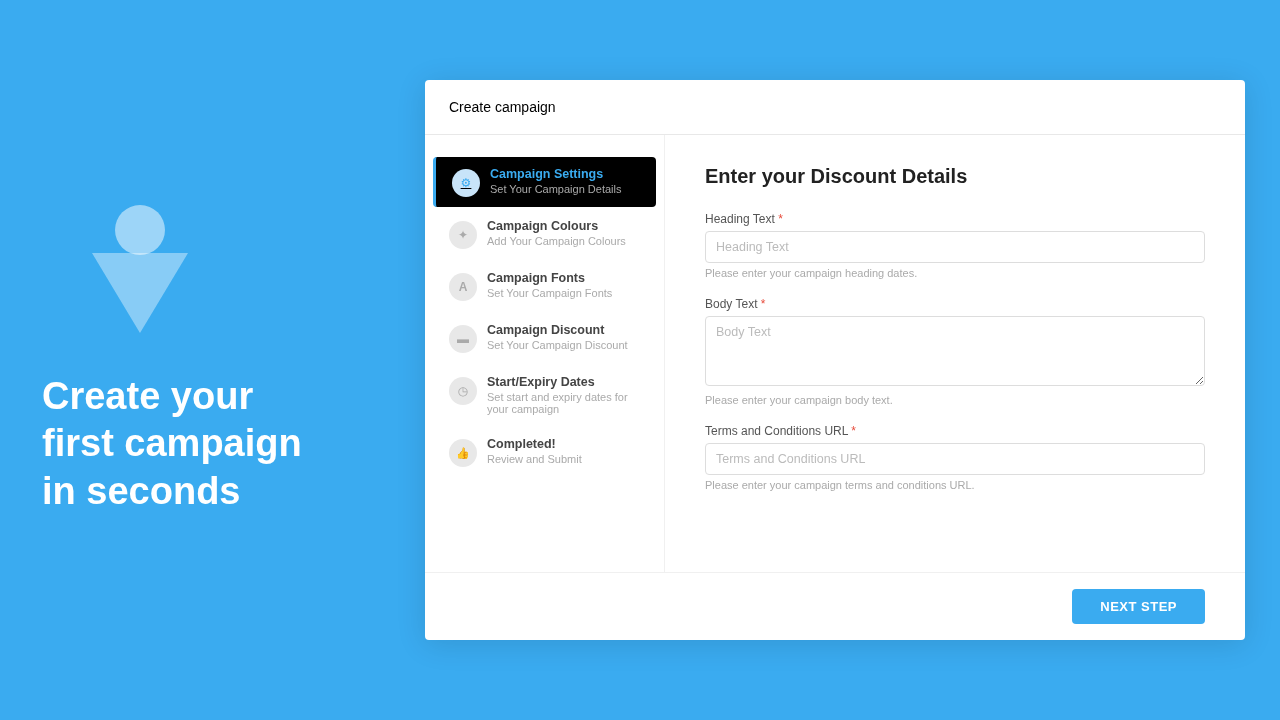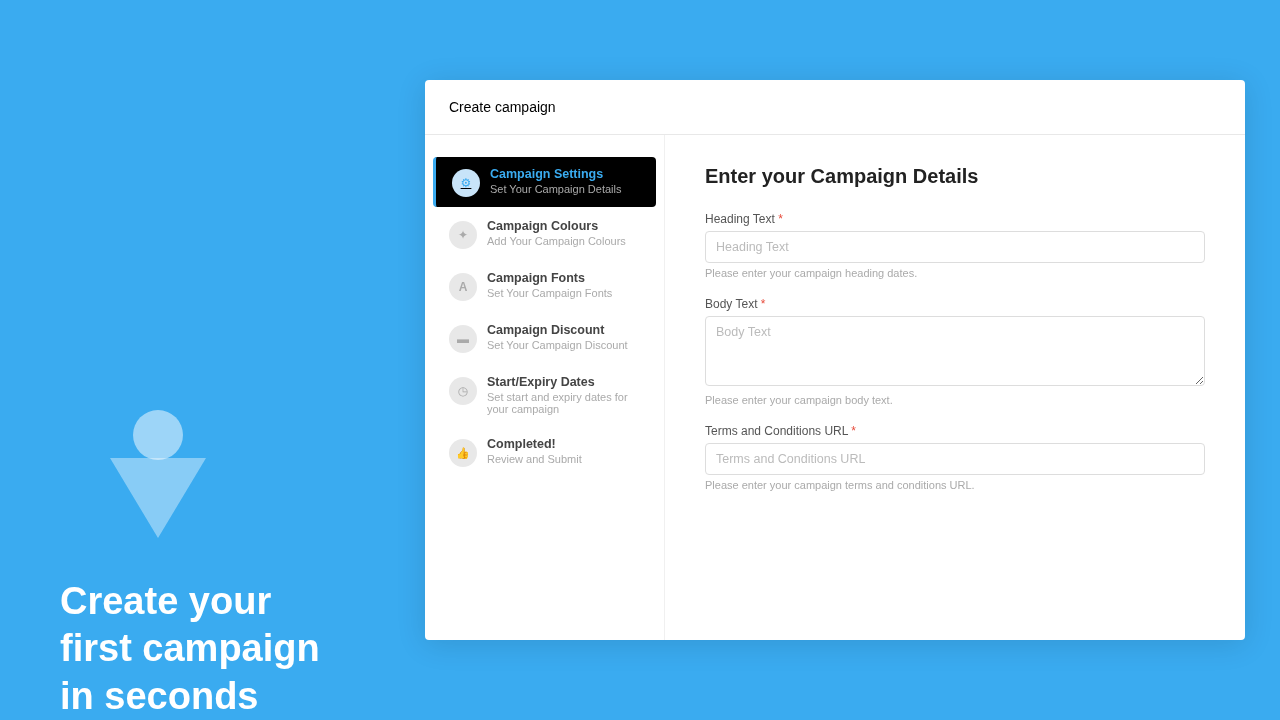--- a/index.html
+++ b/index.html
@@ -18,22 +18,22 @@
     
     .left-panel {
       position: absolute;
       left: 0;
       top: 0;
       width: 420px;
       height: 720px;
       display: flex;
       flex-direction: column;
       align-items: flex-start;
-      justify-content: flex-end;
-      padding-left: 60px;
+      justify-content: center;
+      padding-left: 42px;
     }
 
     .logo-icon {
       margin-bottom: 20px;
       display: flex;
       flex-direction: column;
       align-items: center;
       margin-left: 50px;
       margin-bottom: 40px;
     }
@@ -320,21 +320,21 @@
           </div>
         <div class="step-text">
           <span class="step-name">Completed!</span>
           <span class="step-desc">Review and Submit</span>
         </div>
       </div>
 
     </div>
 
     <div class="form-area">
-      <h2 class="form-heading">Enter your Campaign Details</h2>
+      <h2 class="form-heading">Enter your Discount Details</h2>
 
 
       <div class="form-group">
         <label class="form-label">
           Heading Text <span class="required-star">*</span>
         </label>
         <input class="form-input" type="text" placeholder="Heading Text" style="">
         <div class="form-hint">Please enter your campaign heading dates.</div>
       </div>
 
@@ -349,13 +349,16 @@
       <div class="form-group">
         <label class="form-label">
           Terms and Conditions URL <span class="required-star">*</span>
         </label>
         <input class="form-input" type="text" placeholder="Terms and Conditions URL" style="">
         <div class="form-hint">Please enter your campaign terms and conditions URL.</div>
       </div>
     </div>
   </div>
 
+  <div class="card-footer">
+    <button class="btn-next">NEXT STEP</button>
+  </div>
 </div>
 
 </body></html>

